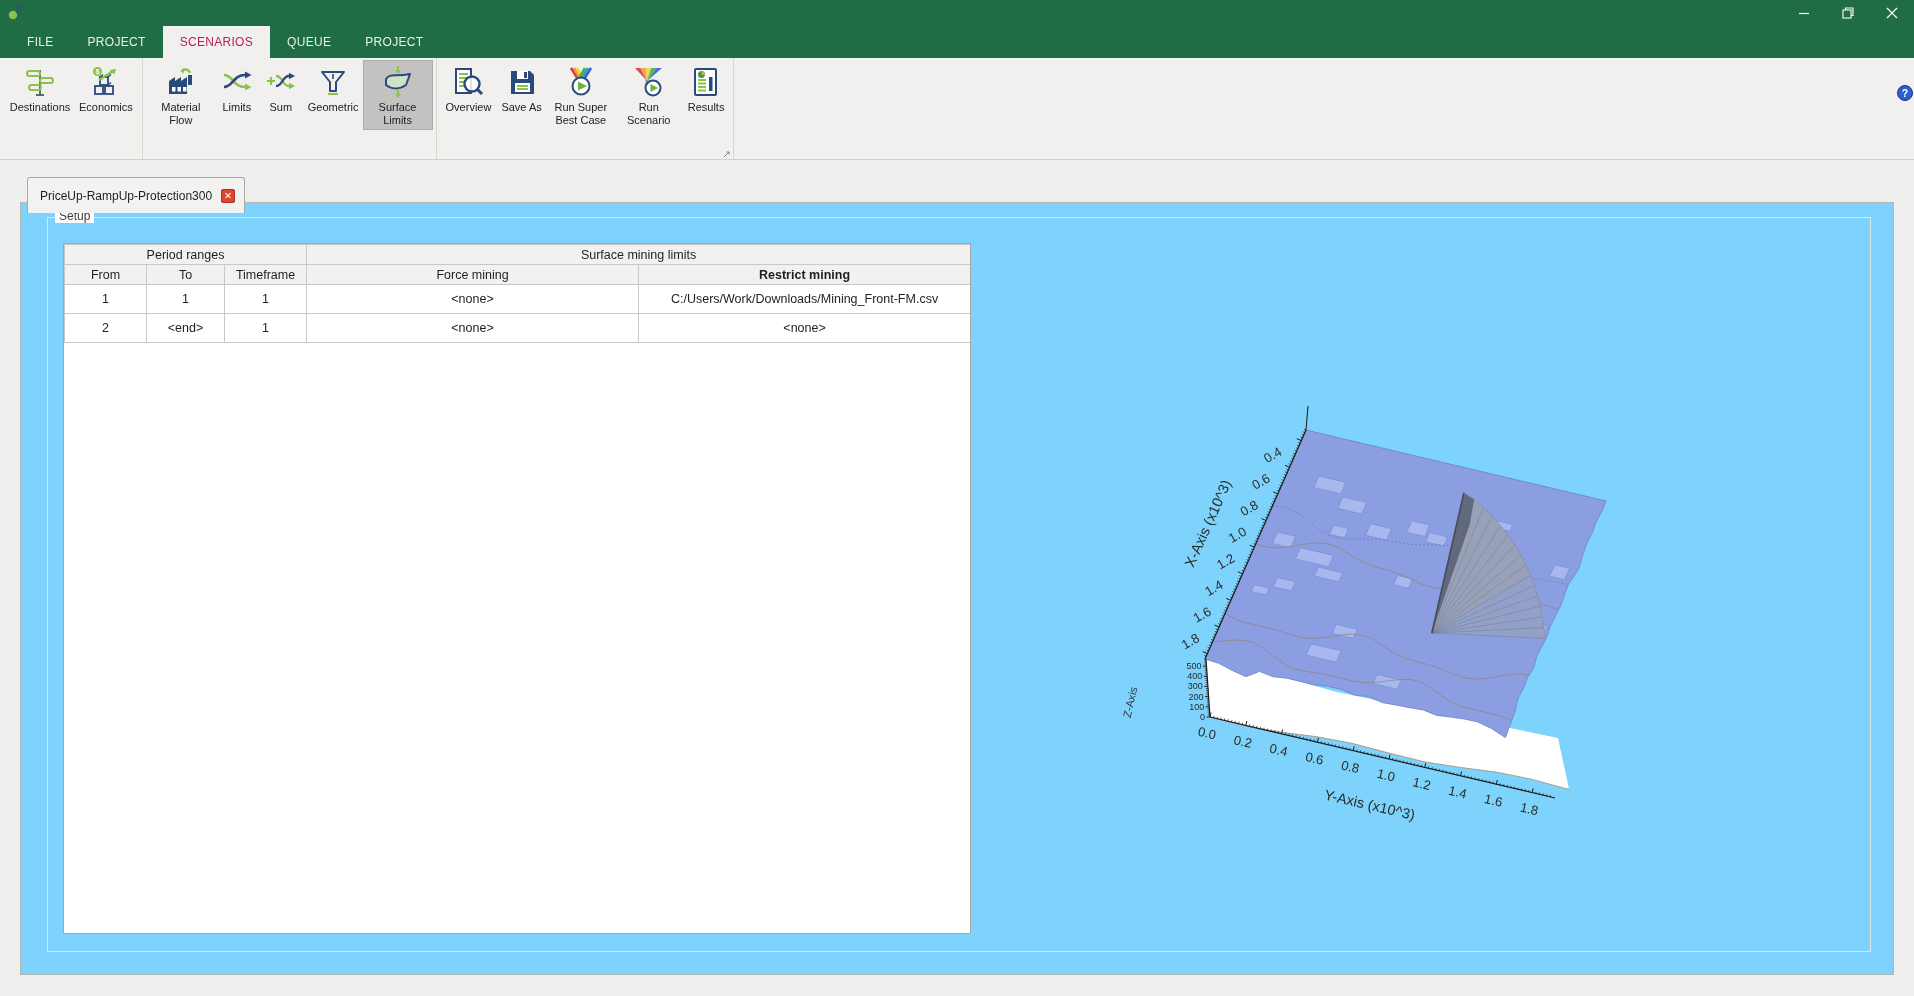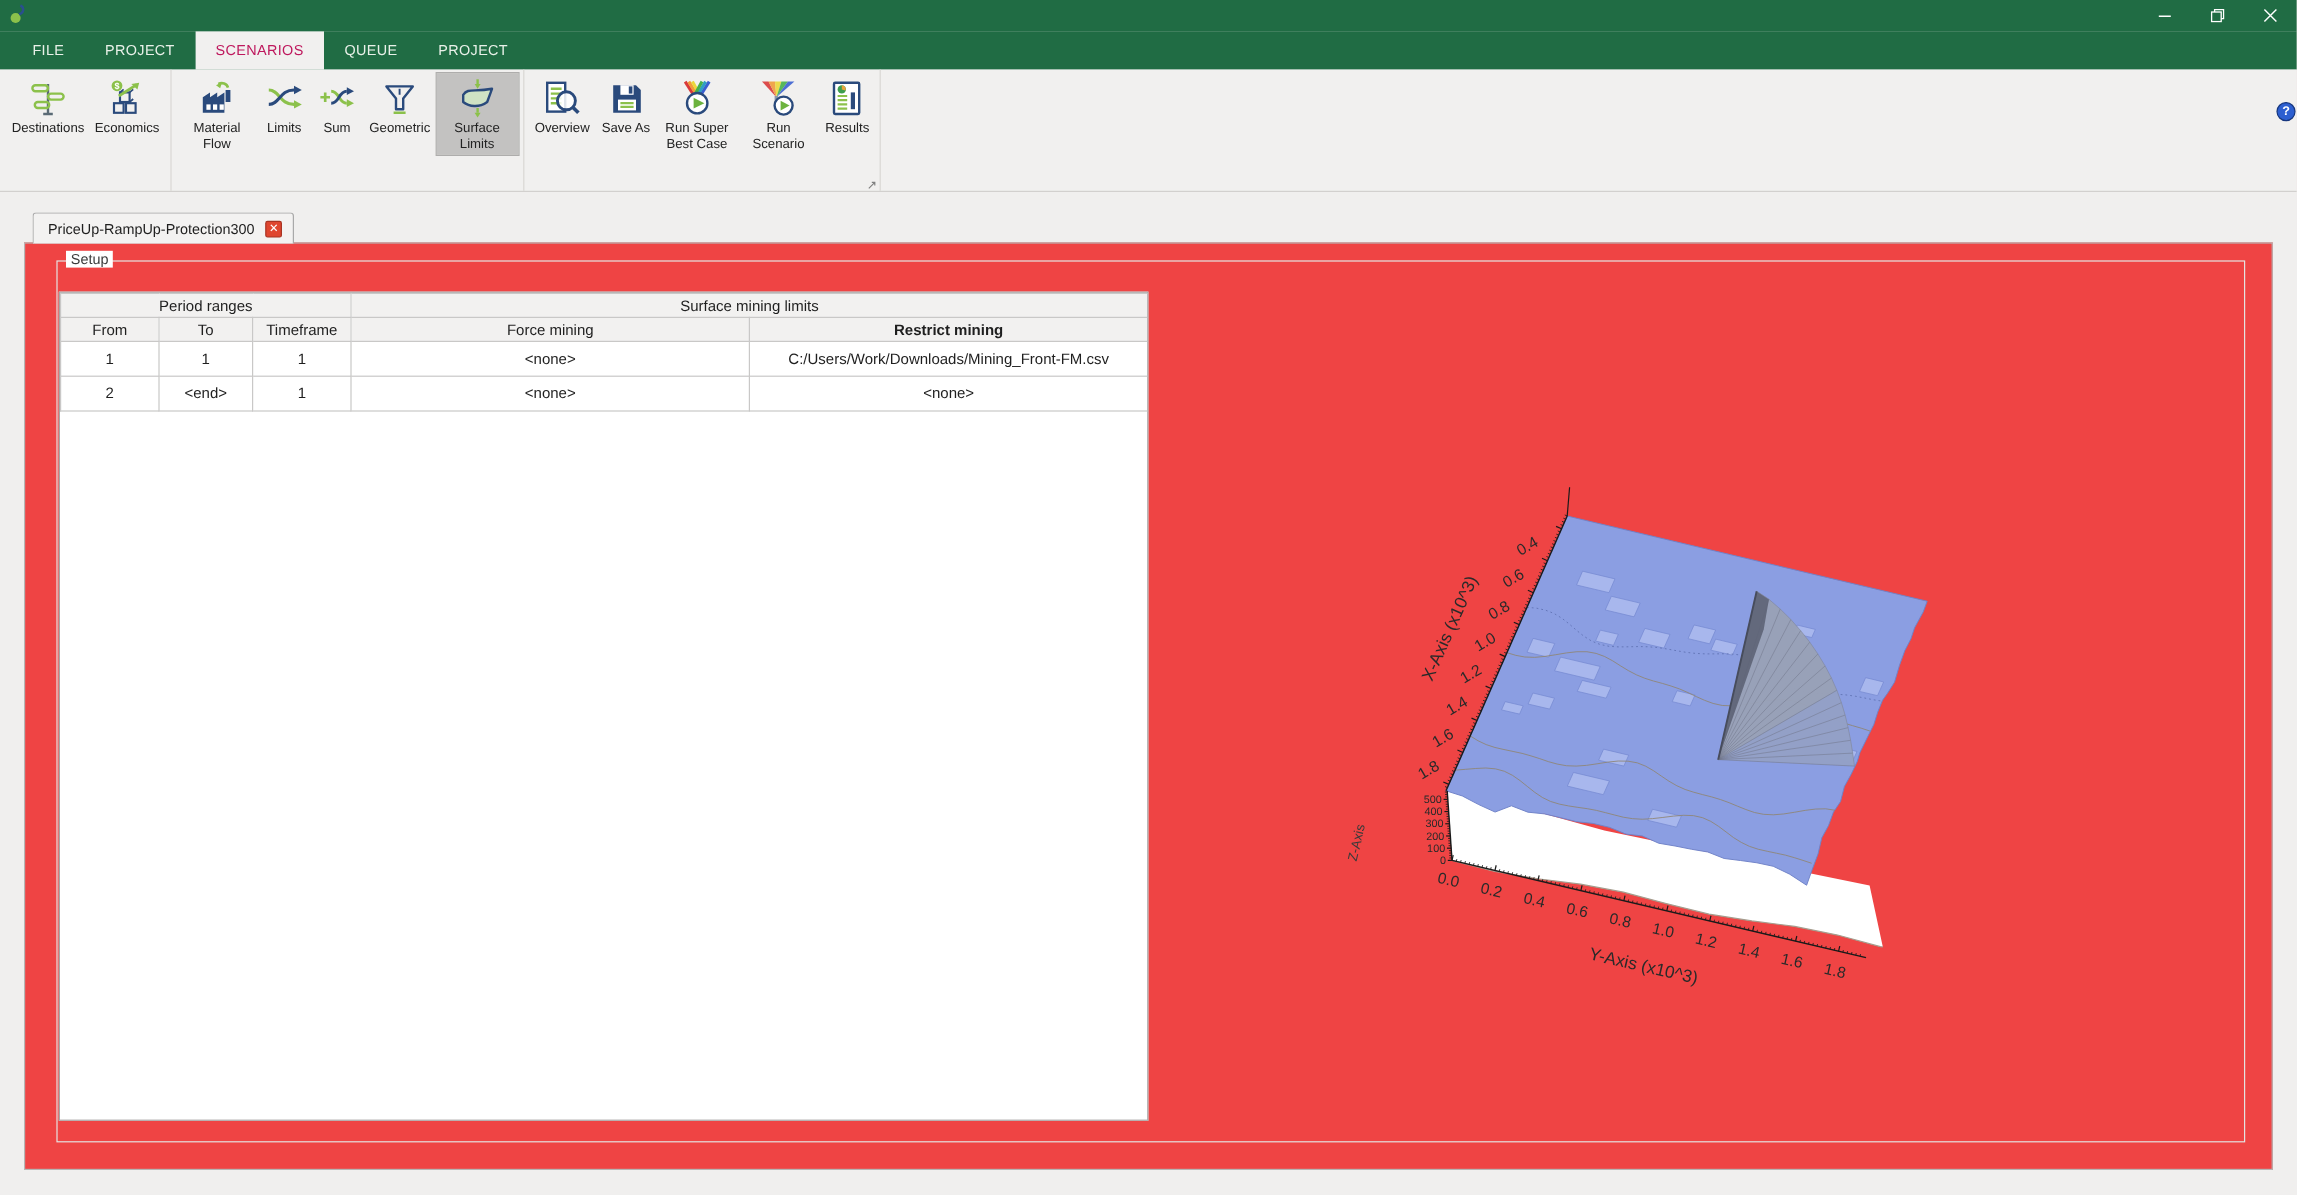--- a/index.html
+++ b/index.html
@@ -27,31 +27,31 @@
   .ribbon-btn.selected { background:#c3c2c1; outline:1px solid #aeadac; }
   .dialog-launcher { position:absolute; right:2px; bottom:1px; }
 
   
   .help-badge { position:absolute; right:1px; top:85px; width:16px; height:16px; border-radius:50%;
     background:#2d5fd0; border:1px solid #16367e; color:#fff; font-size:10.5px; font-weight:bold;
     display:flex; align-items:center; justify-content:center; z-index:5; }
 
   
   .content { position:absolute; left:0; right:0; top:160px; bottom:0; background:#f0efee; }
-  .doc-tab { position:absolute; left:27px; top:17px; height:26px; z-index:3;
+  .doc-tab { position:absolute; left:27px; top:17px; height:36px; z-index:3;
     background:#f3f2f1; border:1px solid #a9a9a9; border-bottom:none; border-radius:3px 3px 0 0;
     display:flex; align-items:center; gap:9px; padding:0 9px 0 12px; font-size:12px; color:#1e1e1e; }
   .tab-close { width:14px; height:14px; background:#df462f; border:1px solid #a83423; border-radius:2px;
     color:#fff; font-size:9.5px; font-weight:bold; display:flex; align-items:center; justify-content:center; line-height:1; }
-  .main-panel { position:absolute; left:20px; right:20px; top:42px; bottom:21px; background:#ef4444; border:1px solid #b6b5b4; }
+  .main-panel { position:absolute; left:20px; right:20px; top:42px; bottom:21px; background:#7dd3fc; border:1px solid #b6b5b4; }
   .setup-label { position:absolute; left:34px; top:6px; background:#fff; padding:0 4px; font-size:12px; color:#3a3a3a; z-index:2; }
   .groupbox { position:absolute; left:26px; top:14px; right:22px; bottom:22px; border:1px solid #e4e3e2; }
 
   
-  .table-panel { position:absolute; left:28px; top:40px; width:908px; bottom:40px; background:#fff; border:1px solid #a7a6a5; overflow:hidden; }
+  .table-panel { position:absolute; left:42px; top:40px; width:908px; bottom:40px; background:#fff; border:1px solid #a7a6a5; overflow:hidden; }
   table.setup { border-collapse:collapse; table-layout:fixed; width:906px; font-size:12.5px; color:#1f1f1f; }
   table.setup th, table.setup td { border:1px solid #c9c8c7; text-align:center; overflow:hidden; white-space:nowrap; }
   table.setup th { background:#f2f1f0; font-weight:normal; height:20px; }
   table.setup th.bold { font-weight:bold; }
   table.setup td { height:29px; background:#fff; }
   td.cell-green { background:#d9f1de; }
 
   
   .plot-svg { position:absolute; left:936px; top:0; }
   .plot-svg text { font-family:"Liberation Sans", sans-serif; }

